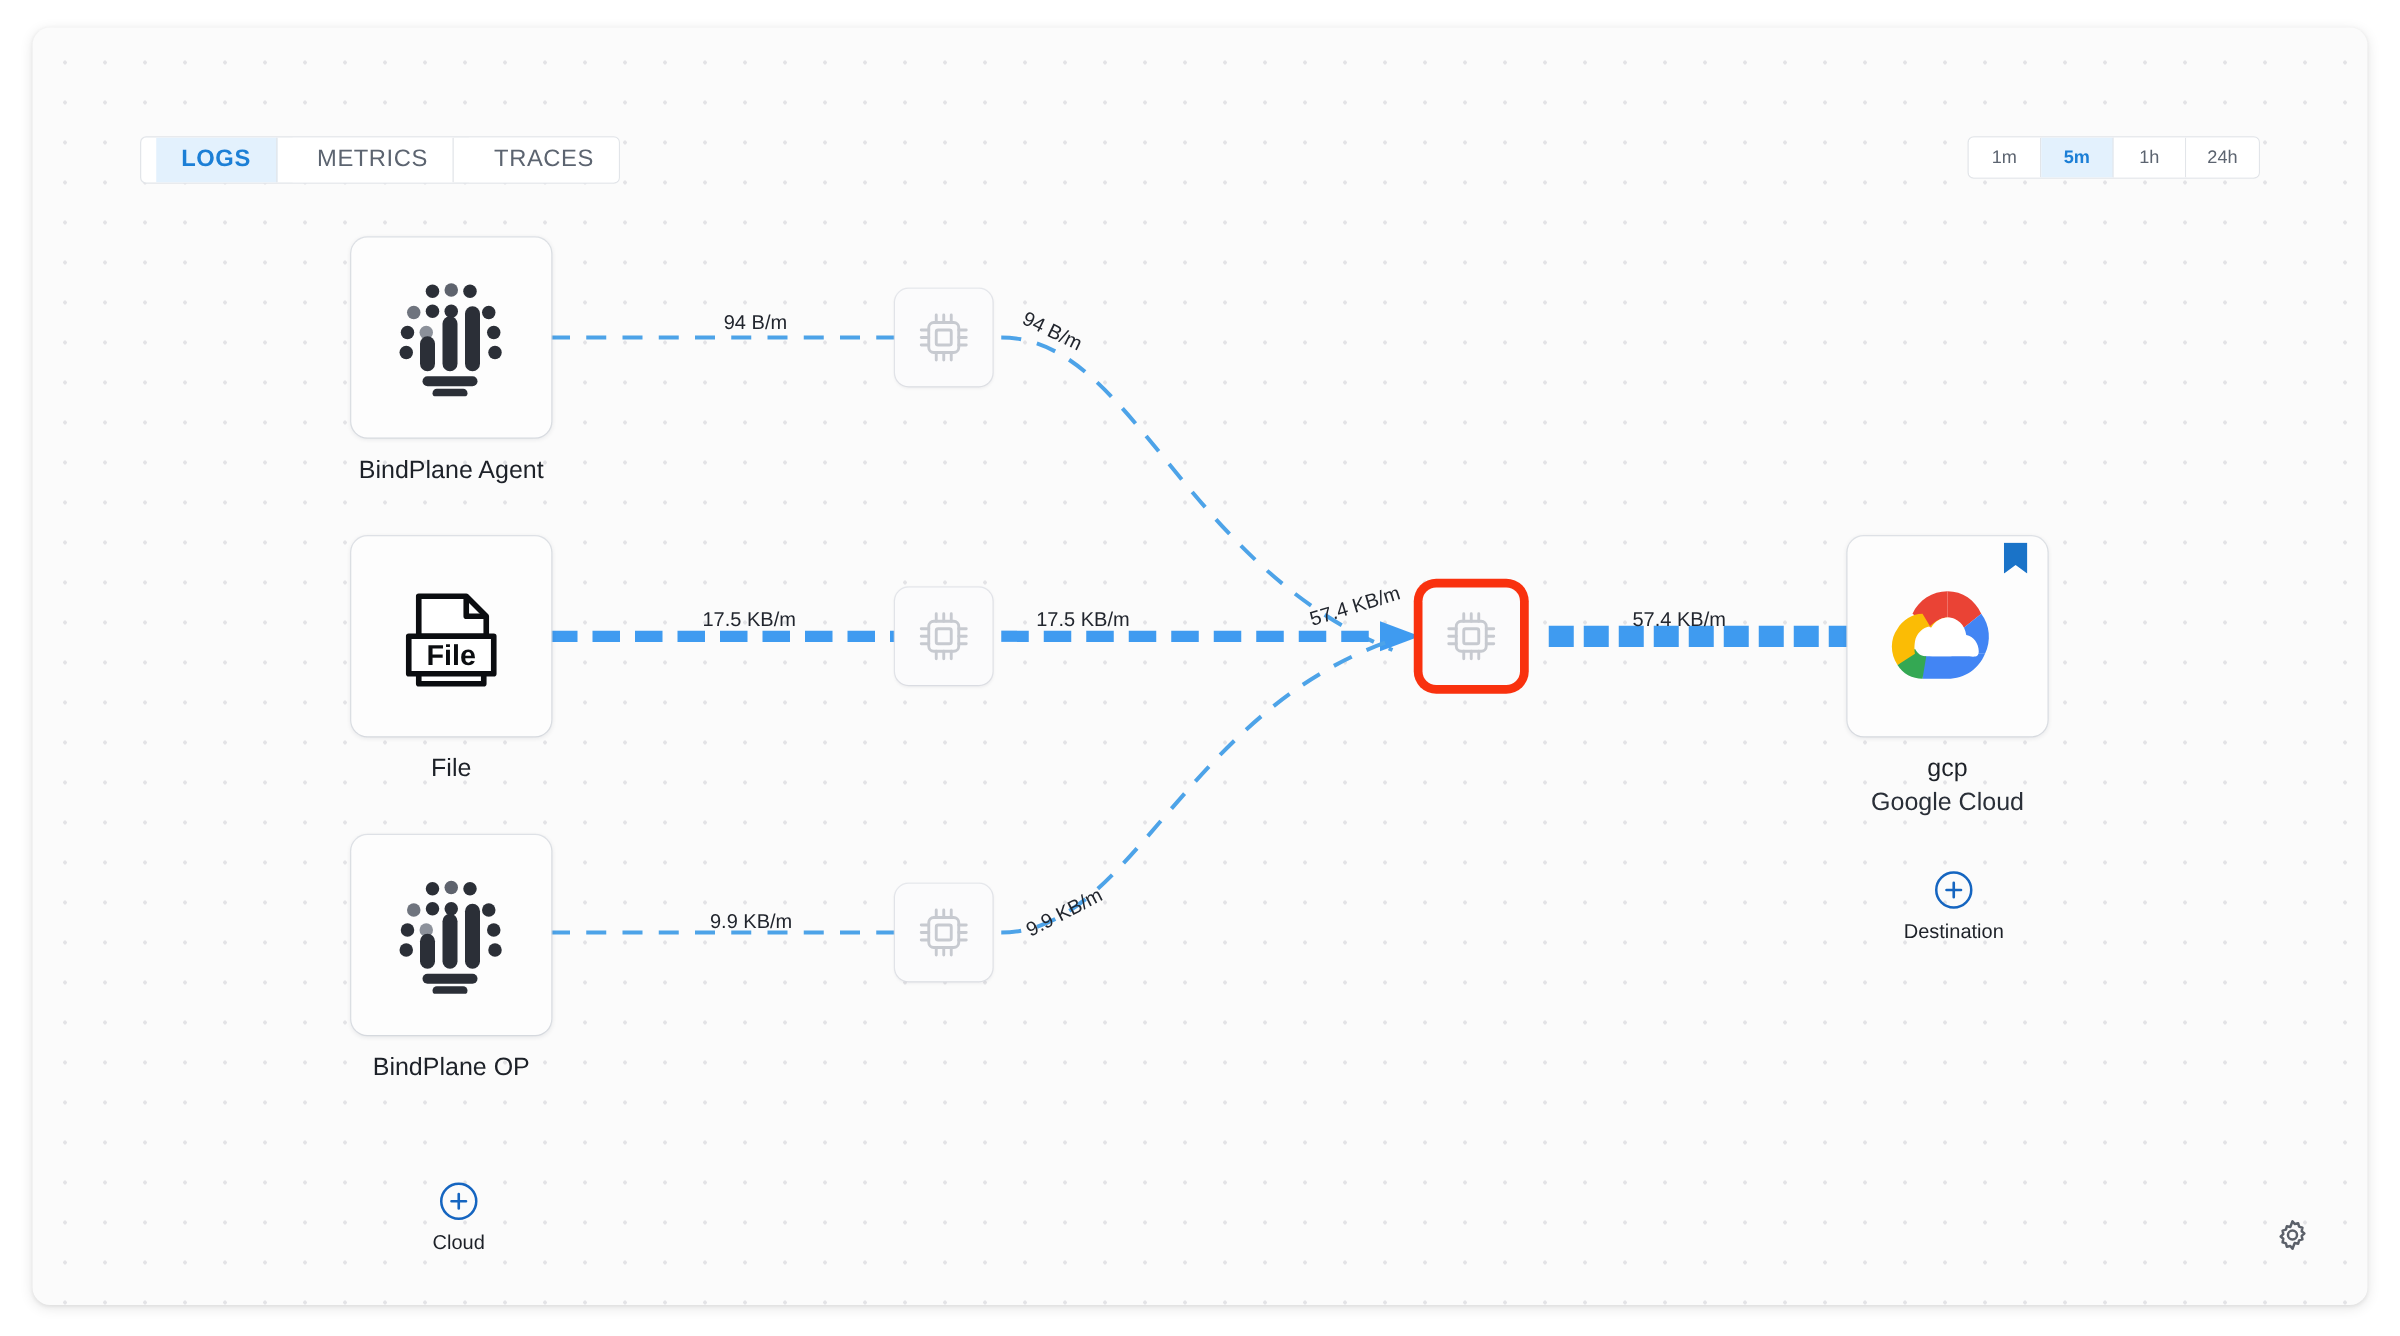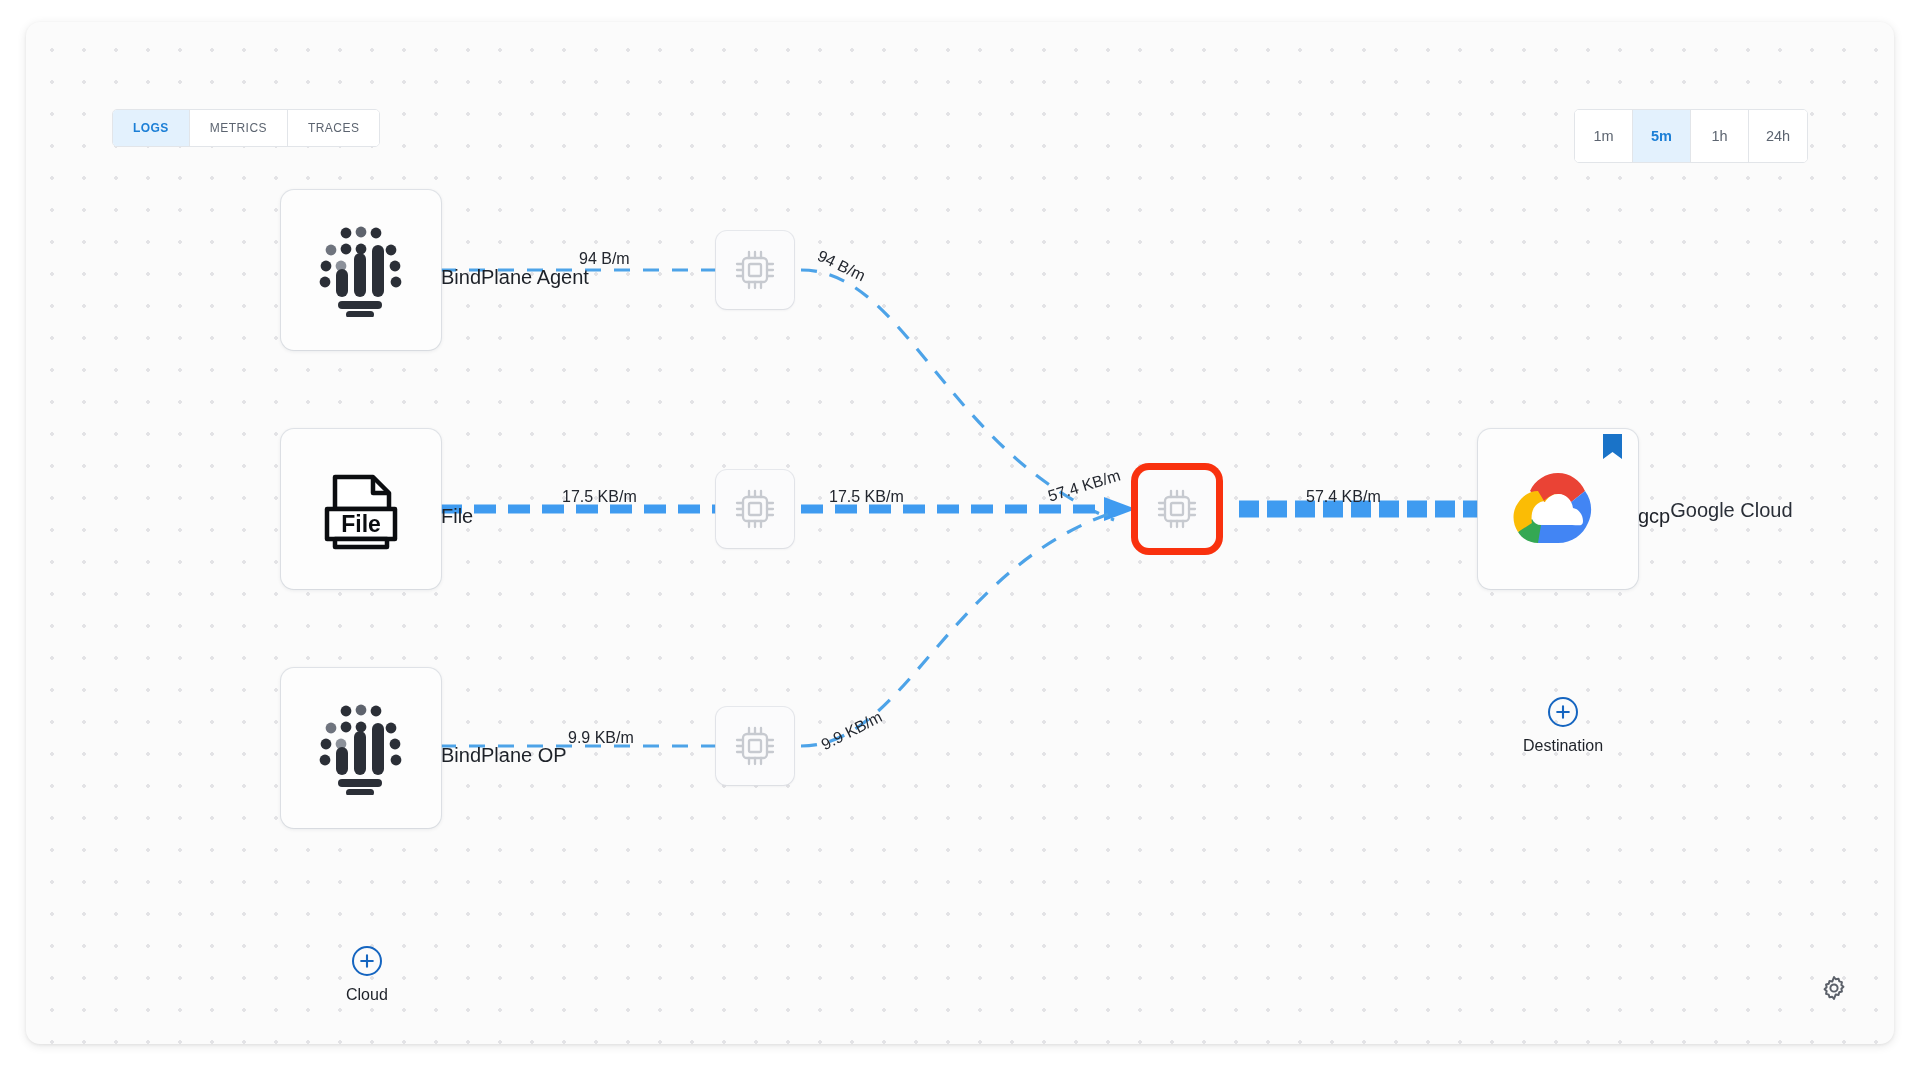--- a/index.html
+++ b/index.html
@@ -50,47 +50,48 @@
     border-radius: 5px;
     overflow: hidden;
     background: #ffffff;
     height: 38px;
   }
   .tab {
     display: flex;
     align-items: center;
     justify-content: center;
     padding: 0 20px;
-    font-size: 12px;
+    font-size: 19px;
     letter-spacing: 0.45px;
     color: #5c6470;
     background: #ffffff;
     border-right: 1px solid #e2e5e9;
     cursor: pointer;
     height: 100%;
     white-space: nowrap;
+    margin-left: 12px;
   }
   .tab:last-child { border-right: none; }
   .tab.active {
     background: #e3f1fd;
     color: #1c7fd6;
     font-weight: 600;
   }
 
   
   .time-range {
     position: absolute;
     right: 86px;
     top: 87px;
     display: flex;
     border: 1px solid #e2e5e9;
     border-radius: 5px;
     overflow: hidden;
     background: #ffffff;
-    height: 54px;
+    height: 34px;
   }
   .trange-btn {
     display: flex;
     align-items: center;
     justify-content: center;
     min-width: 58px;
     padding: 0 14px;
     font-size: 14.5px;
     color: #5c6470;
     background: #ffffff;
@@ -115,22 +116,21 @@
     left: 0; top: 0;
     width: 1868px;
     height: 1022px;
     pointer-events: none;
   }
 
   
   .node {
     position: absolute;
     display: flex;
-    flex-direction: row;
-    align-items: center;
+    flex-direction: column;
   }
   .node-box {
     width: 160px;
     height: 160px;
     background: #fdfdfd;
     border-radius: 13px;
     box-shadow: 0 1px 4px rgba(20,30,50,0.10), 0 0 0 1px rgba(225,228,233,0.85);
     display: flex;
     align-items: center;
     justify-content: center;

